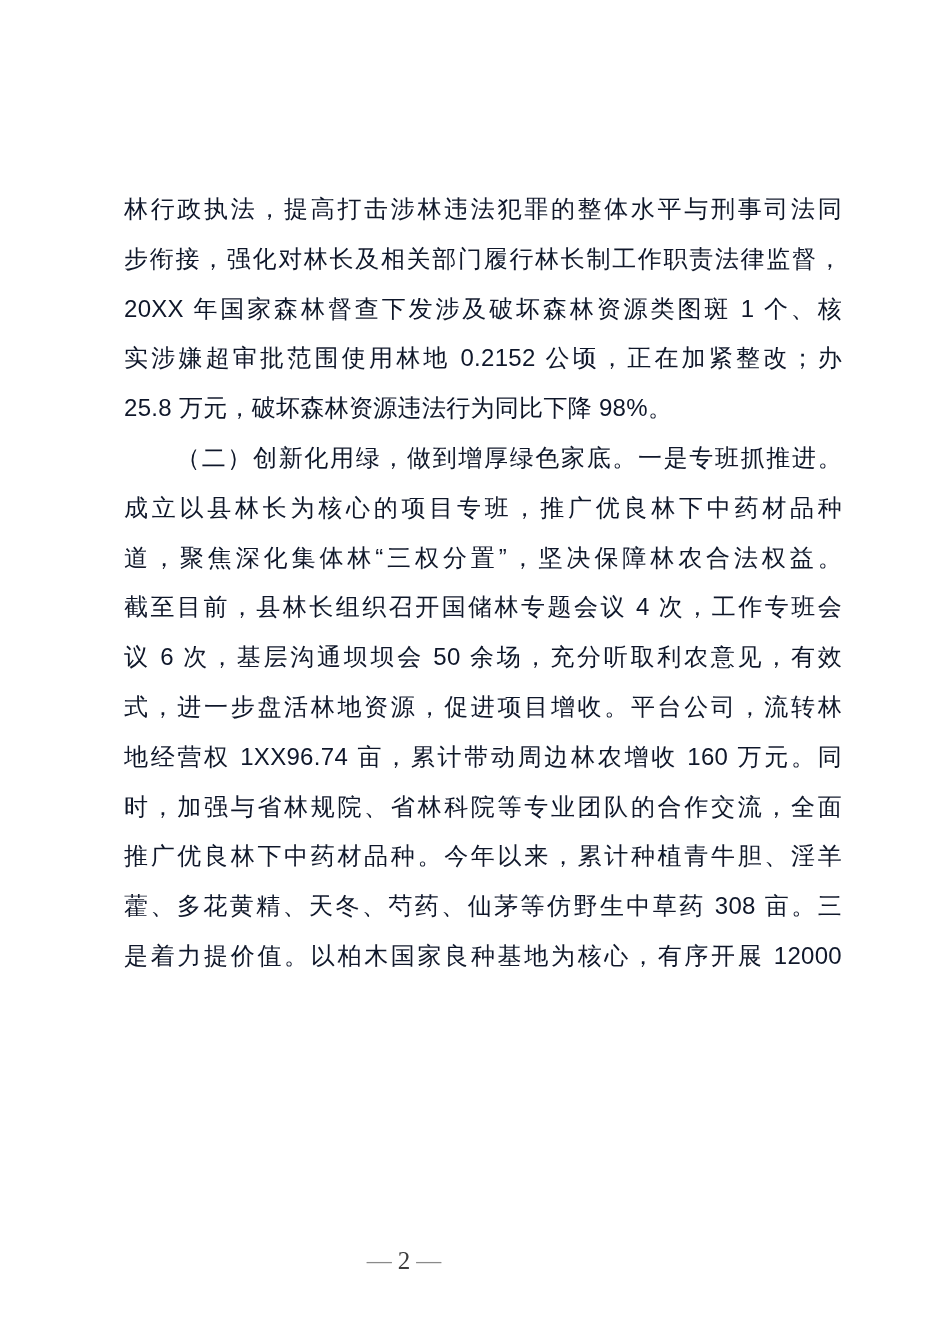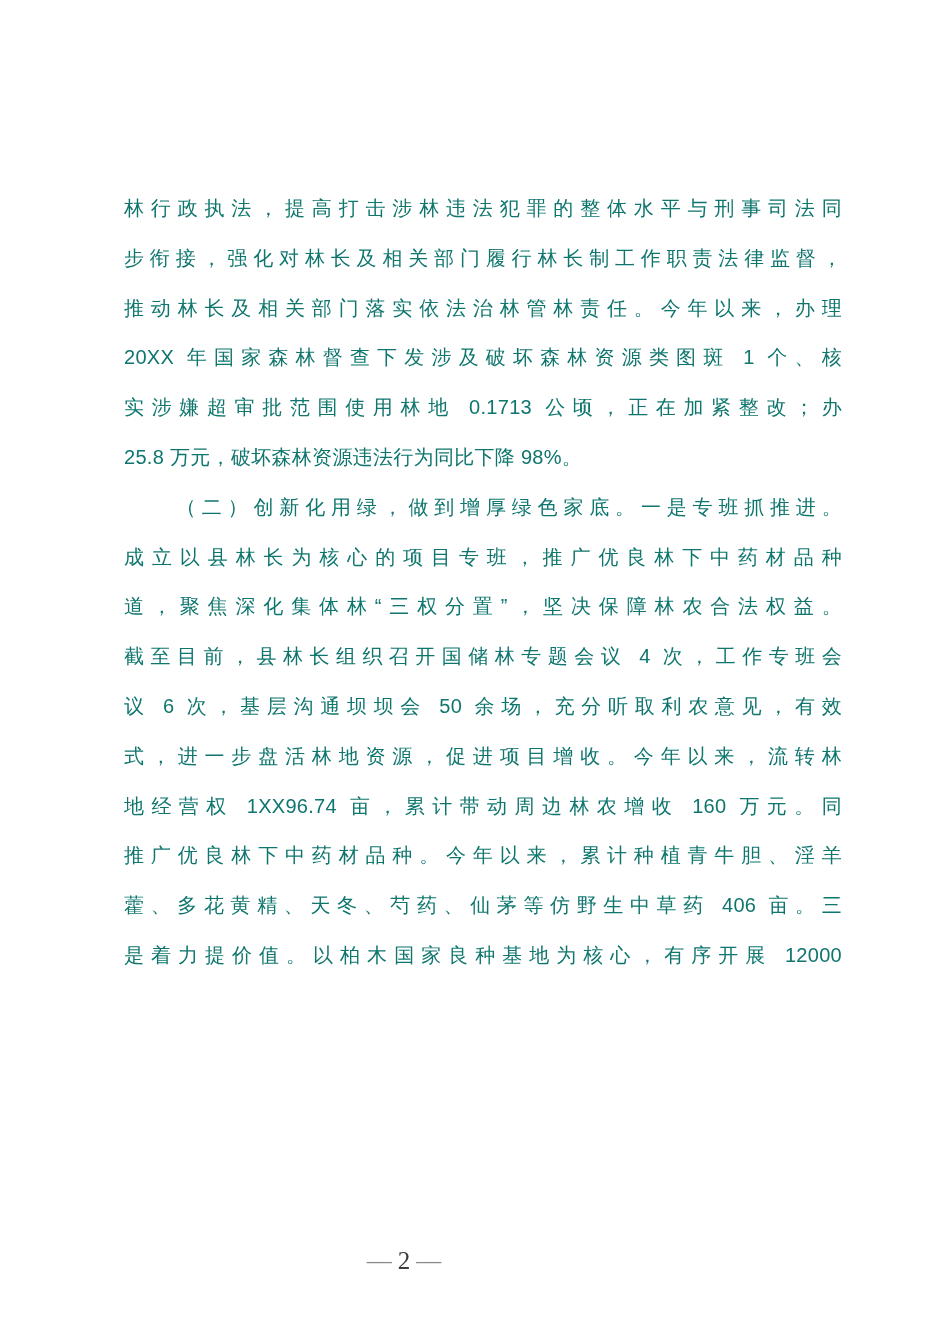--- a/index.html
+++ b/index.html
@@ -14,24 +14,24 @@
     font-family: "Liberation Sans", sans-serif;
     overflow: hidden;
   }
   .doc-body {
     position: absolute;
     left: 124px;
     top: 184px;
     width: 718px;
   }
   .line {
-    font-size: 20px;
+    font-size: 24px;
     line-height: 49.8px;
     height: 49.8px;
-    color: #0f766e;
+    color: #0f172a;
     letter-spacing: 0.3px;
     white-space: nowrap;
     text-align: justify;
     text-align-last: justify;
   }
   .line.nj {
     text-align: center;
     text-align-last: left;
   }
   .line.ind {
@@ -56,31 +56,31 @@
     color: #8a8a8a;
     padding: 0 6px;
   }
 </style>
 </head>
 <body>
 
 <div class="doc-body">
     <div class="line"><span>林行政执法，提高打击涉林违法犯罪的整体水平与刑事司法同</span></div>
     <div class="line"><span>步衔接，强化对林长及相关部门履行林长制工作职责法律监督，</span></div>
-    <div class="line"><span>推动林长及相关部门落实依法治林管林责任。今年以来，办理</span></div>
     <div class="line"><span>20XX 年国家森林督查下发涉及破坏森林资源类图斑 1 个、核</span></div>
-    <div class="line"><span>实涉嫌超审批范围使用林地 0.1713 公顷，正在加紧整改；办</span></div>
+    <div class="line"><span>实涉嫌超审批范围使用林地 0.2152 公顷，正在加紧整改；办</span></div>
     <div class="line nj"><span>25.8 万元，破坏森林资源违法行为同比下降 98%。</span></div>
     <div class="line ind"><span class="b">（二）创新化用绿，做到增厚绿色家底。一是专班抓推进。</span></div>
     <div class="line"><span>成立以县林长为核心的项目专班，推广优良林下中药材品种</span></div>
     <div class="line"><span>道，聚焦深化集体林“三权分置”，坚决保障林农合法权益。</span></div>
     <div class="line"><span>截至目前，县林长组织召开国储林专题会议 4 次，工作专班会</span></div>
     <div class="line"><span>议 6 次，基层沟通坝坝会 50 余场，充分听取利农意见，有效</span></div>
-    <div class="line"><span>式，进一步盘活林地资源，促进项目增收。今年以来，流转林</span></div>
+    <div class="line"><span>式，进一步盘活林地资源，促进项目增收。平台公司，流转林</span></div>
     <div class="line"><span>地经营权 1XX96.74 亩，累计带动周边林农增收 160 万元。同</span></div>
+    <div class="line"><span>时，加强与省林规院、省林科院等专业团队的合作交流，全面</span></div>
     <div class="line"><span>推广优良林下中药材品种。今年以来，累计种植青牛胆、淫羊</span></div>
-    <div class="line"><span>藿、多花黄精、天冬、芍药、仙茅等仿野生中草药 406 亩。</span><span class="b">三</span></div>
+    <div class="line"><span>藿、多花黄精、天冬、芍药、仙茅等仿野生中草药 308 亩。</span><span class="b">三</span></div>
     <div class="line"><span class="b">是着力提价值。</span><span>以柏木国家良种基地为核心，有序开展 12000</span></div>
   </div>
 
 <div class="page-footer">
   <span class="dash">—</span><span class="num">2</span><span class="dash">—</span>
 </div>
 
 </body></html>

